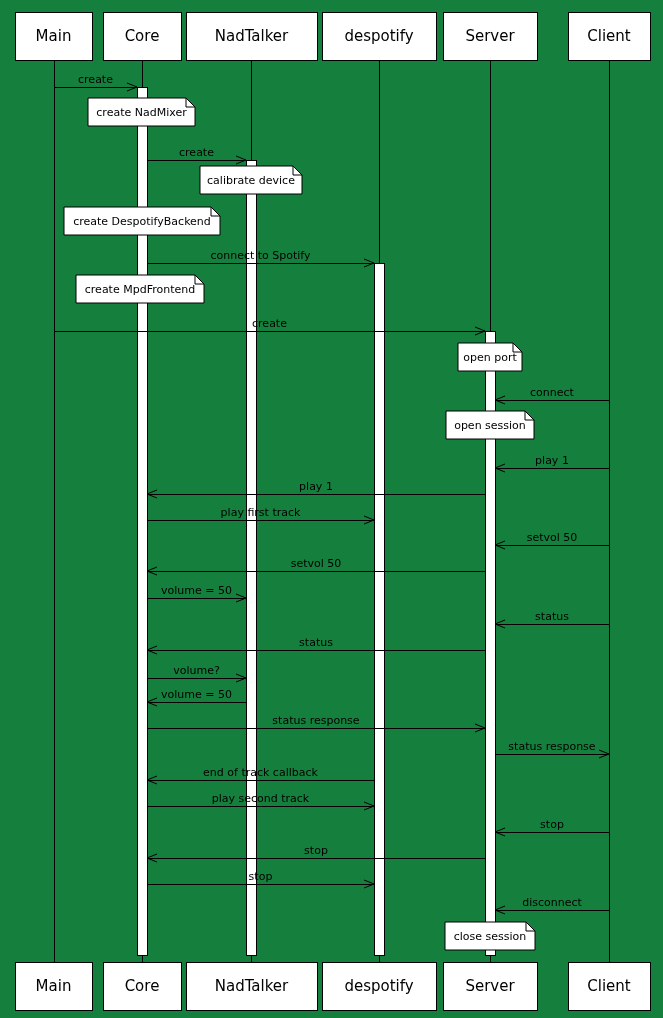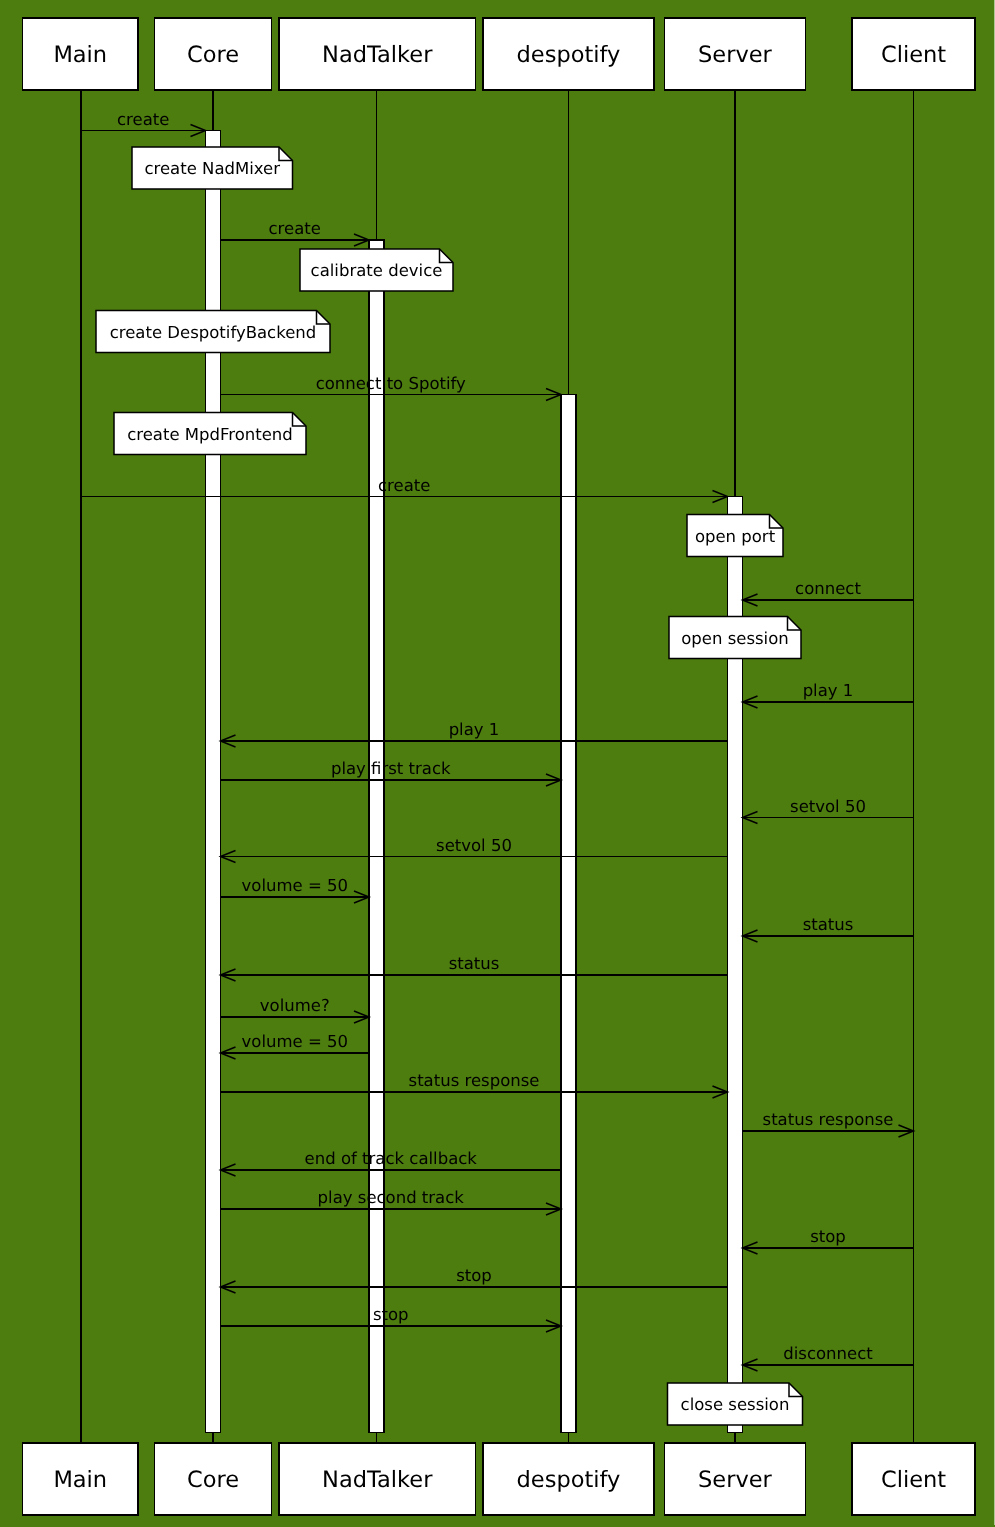--- a/index.html
+++ b/index.html
@@ -4,21 +4,21 @@
 <style>
   html, body {
     margin: 0;
     padding: 0;
     background: #ffffff;
   }
   #stage {
     position: relative;
     width: 663px;
     height: 1018px;
-    background: #4d7c0f;
+    background: #15803d;
     overflow: hidden;
   }
   svg text {
     font-family: "DejaVu Sans", "Liberation Sans", sans-serif;
     fill: #000000;
   }
   .participant-label { font-size: 15px; }
   .msg-label  { font-size: 11px; }
   .note-label { font-size: 11px; }
 </style>

